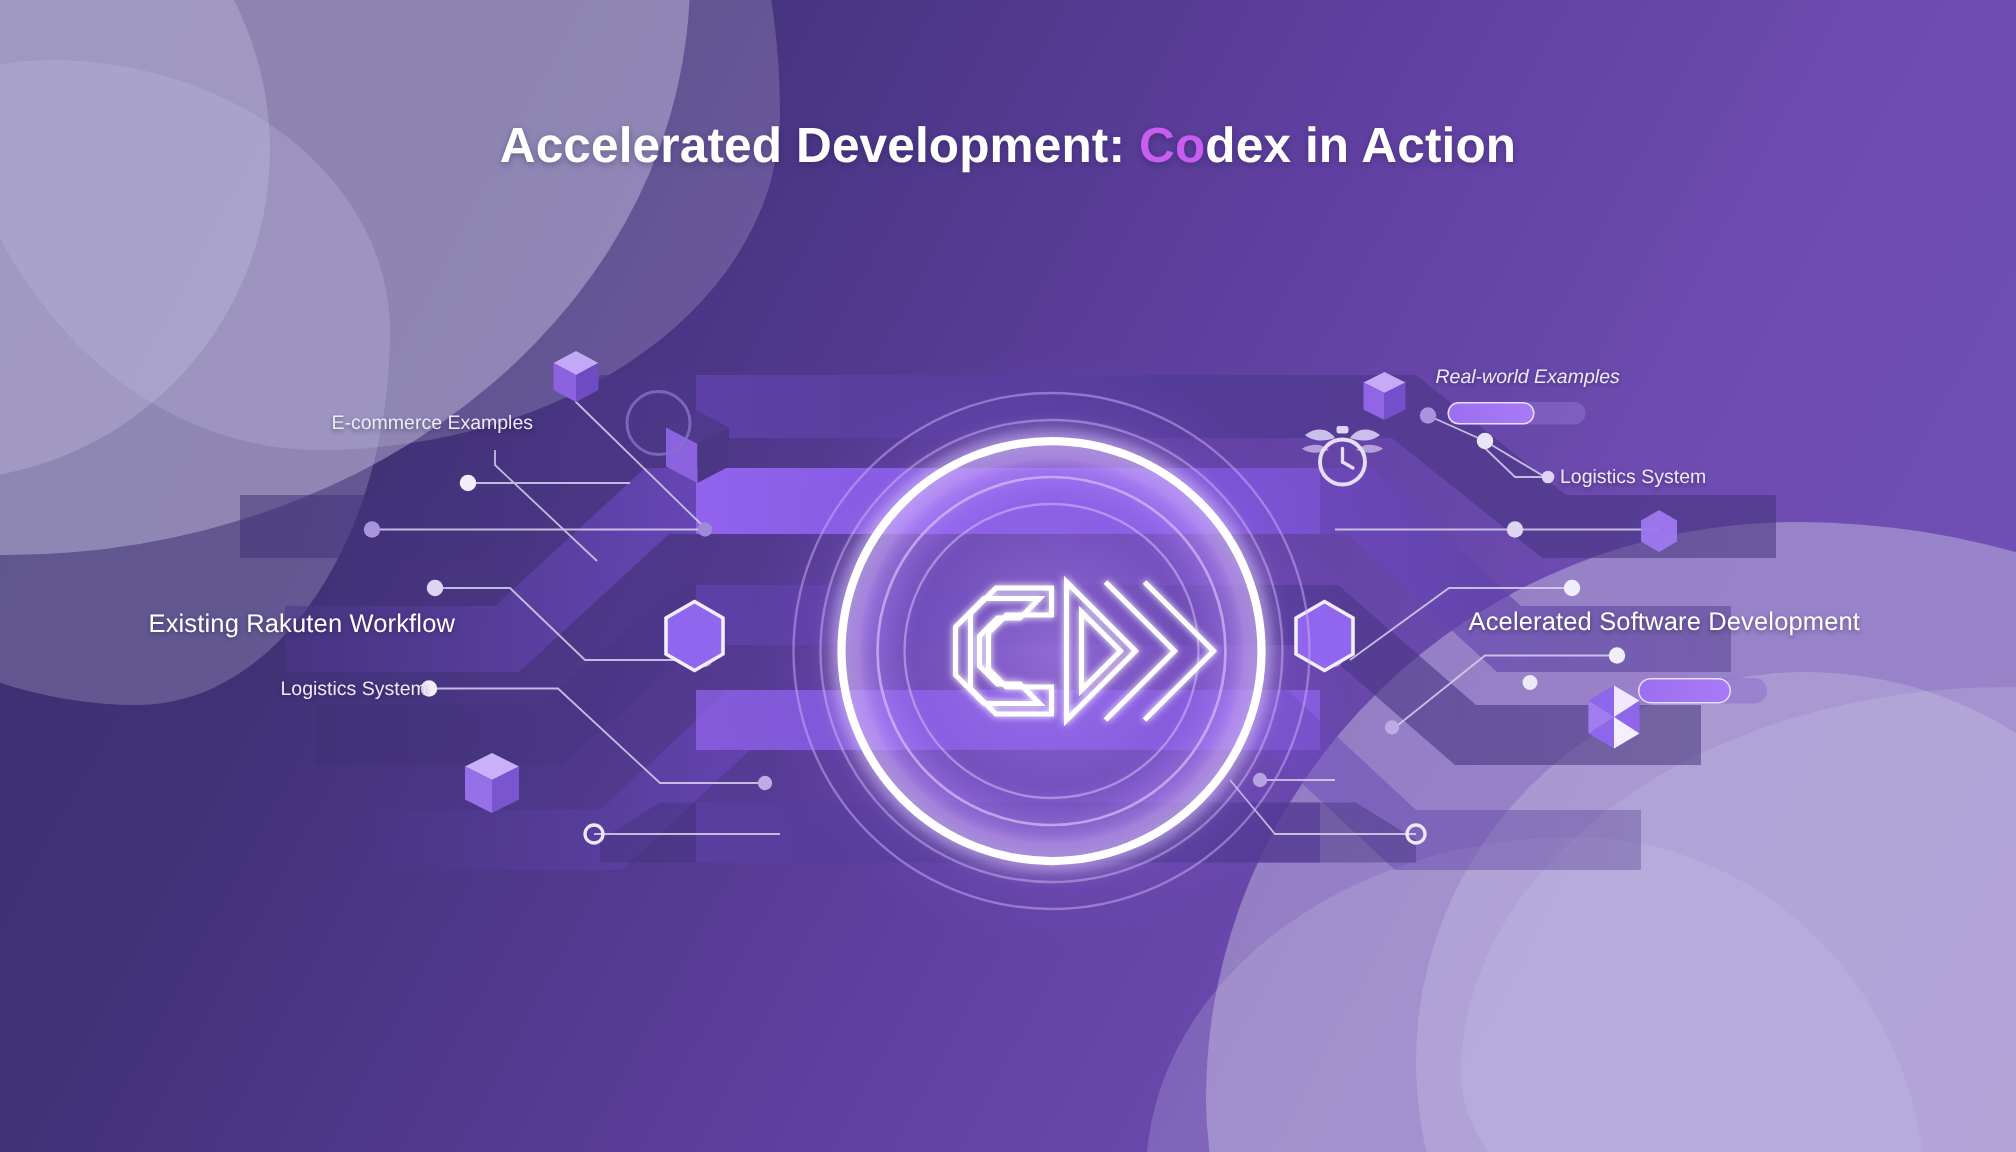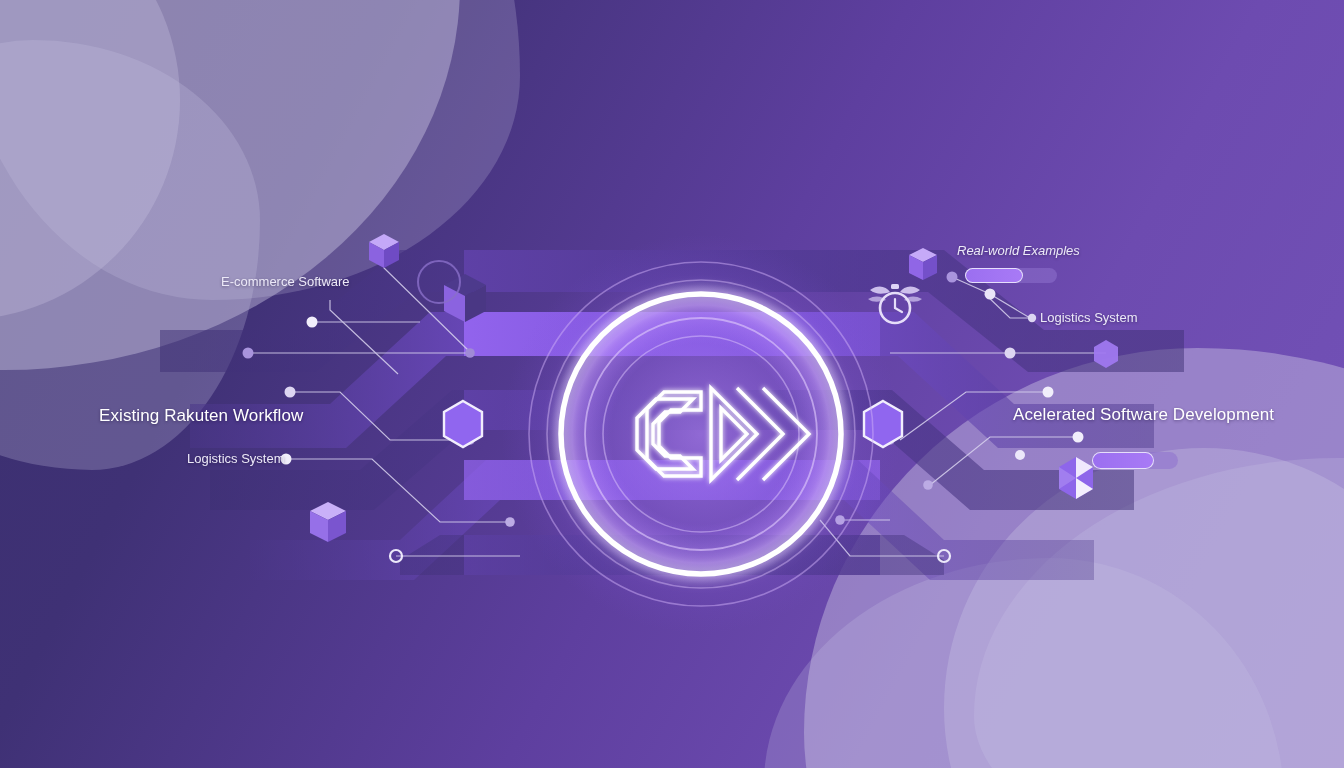--- a/index.html
+++ b/index.html
@@ -128,21 +128,21 @@
     font-weight: normal;
     color: #ffffff;
     letter-spacing: 0.1px;
   }
 
   #label-ecommerce      { left: 221px; top: 274px; }
   #label-existing       { left: 99px;  top: 406px; }
   #label-logistics-left { left: 187px; top: 451px; }
   #label-realworld      { left: 957px; top: 243px; font-style: italic; }
   #label-logistics-right{ left: 1040px; top: 310px; }
-  #label-accelerated    { left: 1013px; top: 405px; text-align: center; }
+  #label-accelerated    { left: 979px; top: 405px; text-align: center; }
 
   
   .pbar {
     position: absolute;
     z-index: 30;
     border-radius: 999px;
     background: rgba(142, 113, 206, 0.55);
   }
   .pbar .pfill {
     height: 100%;
@@ -277,23 +277,24 @@
       <circle cx="944" cy="556" r="6" fill="none" stroke="#ece8fa" stroke-width="2.2"></circle>
       <circle cx="840" cy="520" r="4.8" fill="#bcabe4"></circle>
       <circle cx="890" cy="440" r="4.8" fill="#a08ad6"></circle>
       <circle cx="928" cy="485" r="4.8" fill="#bcabe4"></circle>
     </g>
 
     <circle cx="701" cy="434" r="200" fill="url(#coreGlow)"></circle>
   </svg>
 
   <div class="header">
+    <h1 class="title"><span>Accelerated Development: </span><span class="accent">Co</span><span>dex in Action</span></h1>
   </div>
 
-  <div class="lbl lbl-small" id="label-ecommerce">E-commerce Software</div>
+  <div class="lbl lbl-small" id="label-ecommerce">E-commerce Examples</div>
   <div class="lbl lbl-big" id="label-existing">Existing Rakuten Workflow</div>
   <div class="lbl lbl-small" id="label-logistics-left">Logistics System</div>
   <div class="lbl lbl-small" id="label-realworld">Real-world Examples</div>
   <div class="lbl lbl-small" id="label-logistics-right">Logistics System</div>
   <div class="lbl lbl-big" id="label-accelerated">Acelerated Software Development</div>
 
   <div class="pbar" id="pbar-top">
     <div class="pfill" style="width: 63%;"></div>
   </div>
   <div class="pbar" id="pbar-bot">

